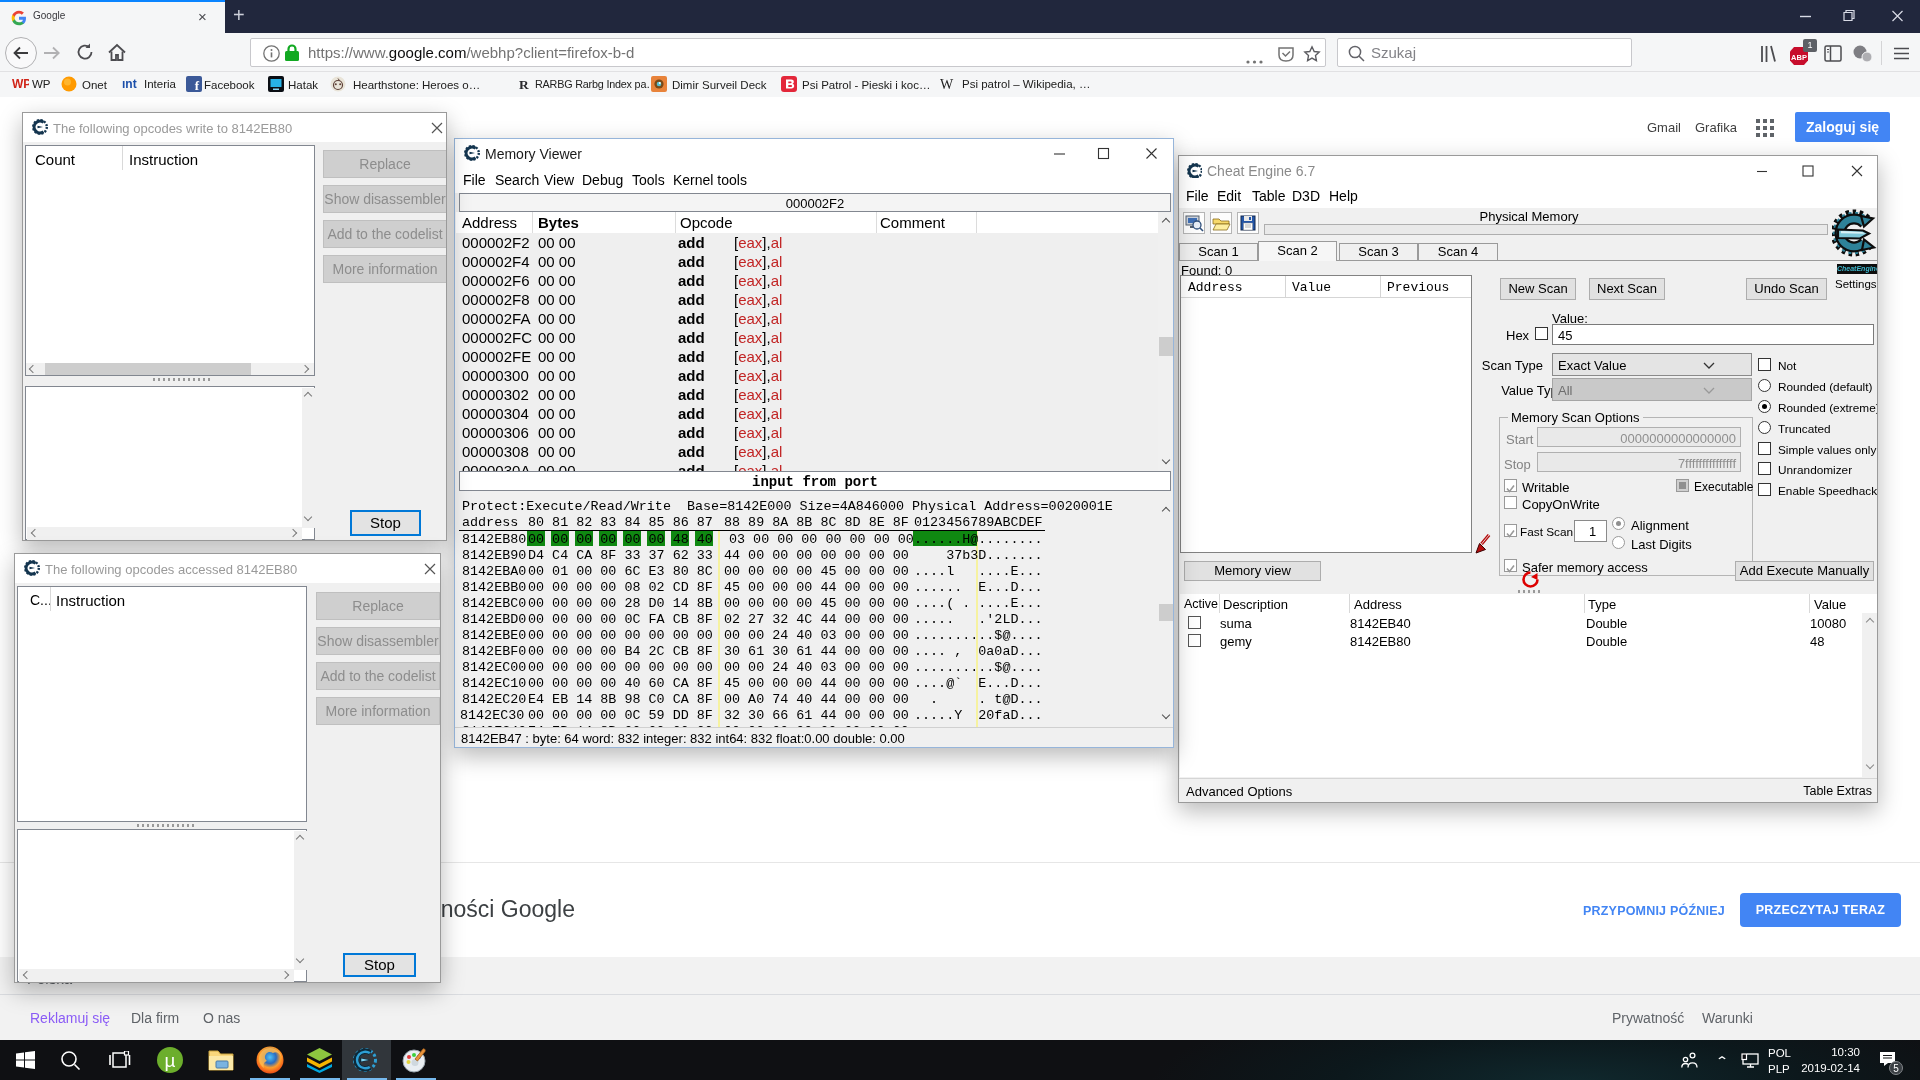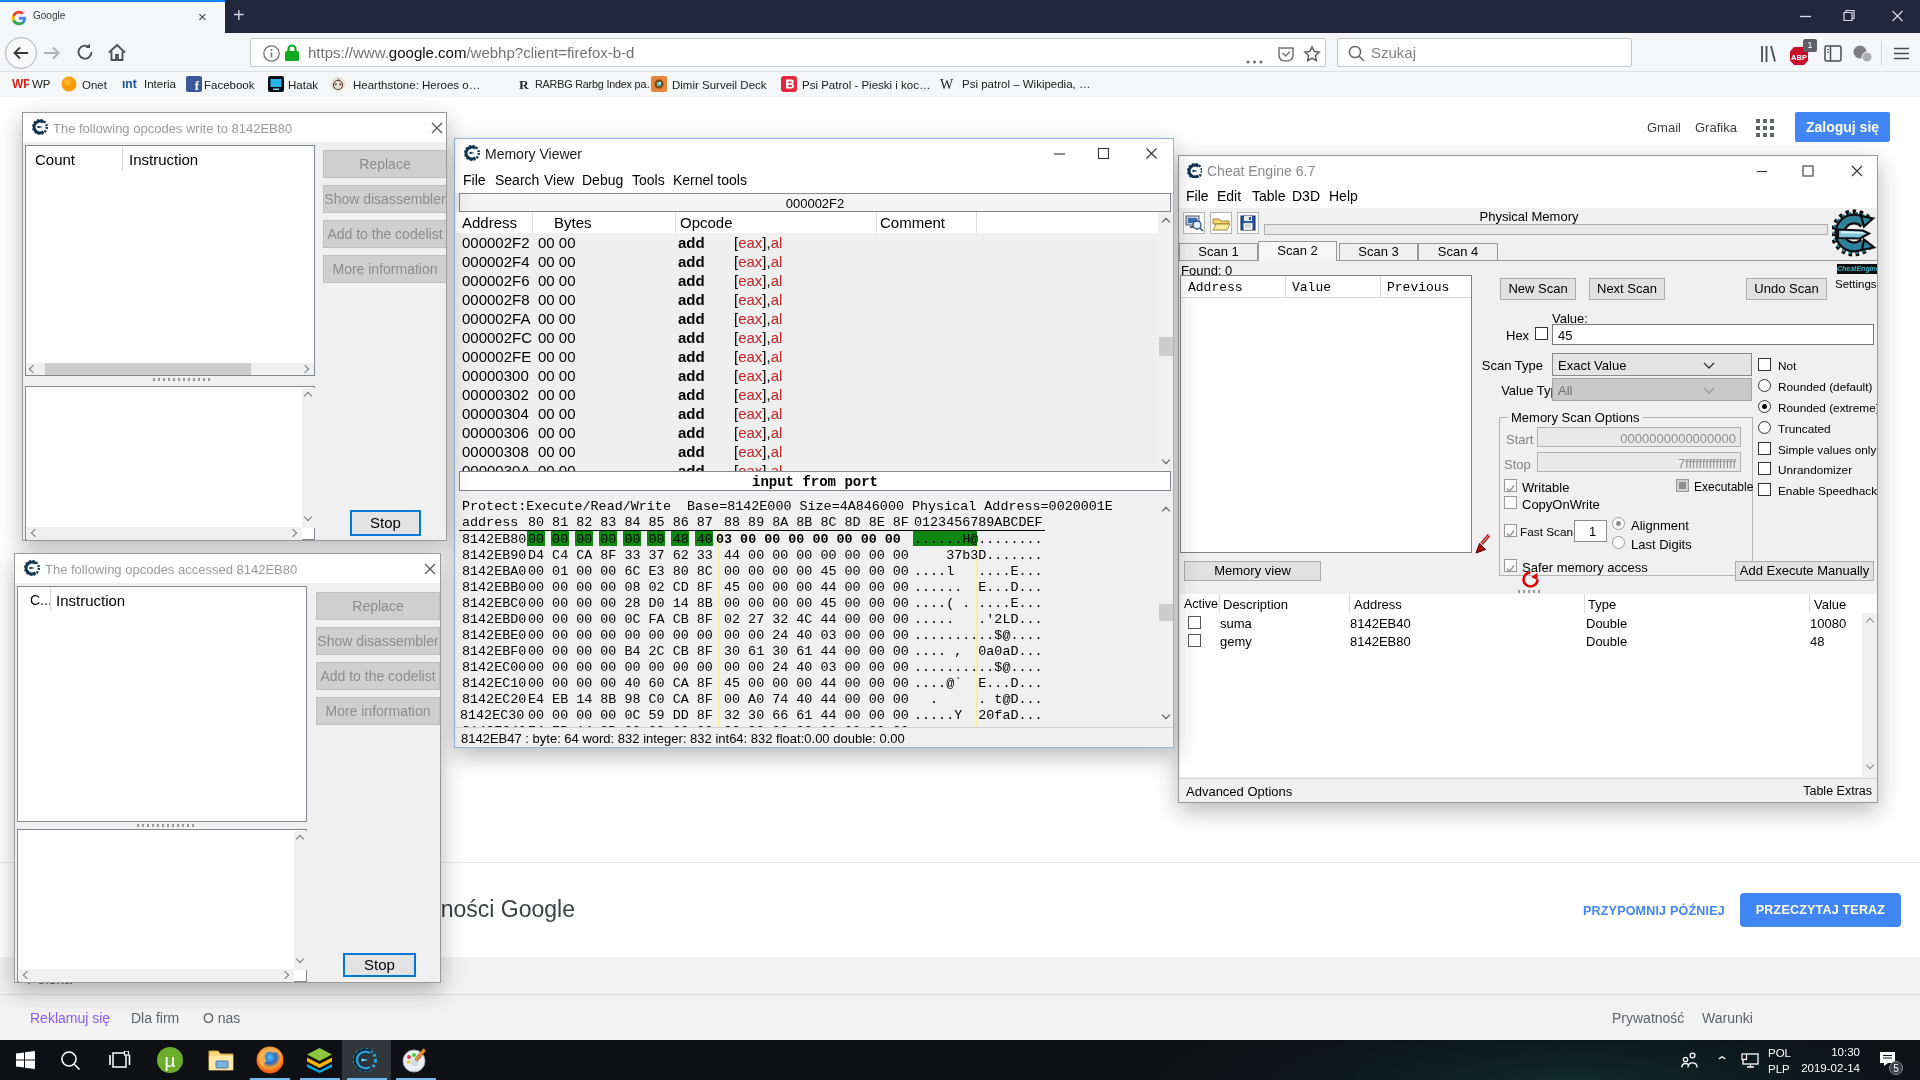--- a/index.html
+++ b/index.html
@@ -461,21 +461,21 @@
       <span class="abs" style="left:127px; top:4px;">Debug</span>
       <span class="abs" style="left:177px; top:4px;">Tools</span>
       <span class="abs" style="left:218px; top:4px;">Kernel tools</span>
     </div>
     <div class="abs sunken" style="left:4px; top:54px; width:712px; height:19px; background:#f4f4f4;">
       <div class="abs" style="left:0; top:2px; width:100%; text-align:center; font-size:13px;">000002F2</div>
     </div>
 
     <div class="abs" style="left:1px; top:73px; width:702px; height:21px; background:#fff; font-size:15px;">
       <span class="abs" style="left:6px; top:2px;">Address</span>
-      <span class="abs" style="left:98px; top:2px;">Bytes</span>
+      <span class="abs" style="left:82px; top:2px;font-weight:bold;">Bytes</span>
       <span class="abs" style="left:224px; top:2px;">Opcode</span>
       <span class="abs" style="left:424px; top:2px;">Comment</span>
       <div class="abs" style="left:76px; top:0; width:1px; height:21px; background:#dcdcdc;"></div>
       <div class="abs" style="left:219px; top:0; width:1px; height:21px; background:#dcdcdc;"></div>
       <div class="abs" style="left:420px; top:0; width:1px; height:21px; background:#dcdcdc;"></div>
       <div class="abs" style="left:520px; top:0; width:1px; height:21px; background:#dcdcdc;"></div>
     </div>
 
     <div class="abs" style="left:1px; top:94px; width:702px; height:238px; background:#efefef; font-size:15px; overflow:hidden;" id="disasm">
         <span class="abs" style="left:6px; top:1px;">000002F2</span>
@@ -555,21 +555,21 @@
         <div class="abs" style="left:95px; top:40px; width:18px; height:15px; background:#0f8811;"></div>
         <div class="abs" style="left:119px; top:40px; width:18px; height:15px; background:#0f8811;"></div>
         <div class="abs" style="left:143px; top:40px; width:18px; height:15px; background:#0f8811;"></div>
         <div class="abs" style="left:167px; top:40px; width:18px; height:15px; background:#0f8811;"></div>
         <div class="abs" style="left:191px; top:40px; width:18px; height:15px; background:#0f8811;"></div>
         <div class="abs" style="left:215px; top:40px; width:18px; height:15px; background:#0f8811;"></div>
         <div class="abs" style="left:239px; top:40px; width:18px; height:15px; background:#0f8811;"></div>
         <div class="abs" style="left:457px; top:40px; width:64px; height:15px; background:#0f8811;"></div>
         <span class="abs" style="left:6px; top:41px; white-space:pre;">8142EB80</span>
         <span class="abs" style="left:72px; top:41px; white-space:pre;">00 00 00 00 00 00 48 40</span>
-        <span class="abs" style="left:260px; top:41px; white-space:pre;font-weight:bold;">03 00 00 00 00 00 00 00</span>
+        <span class="abs" style="left:273px; top:41px; white-space:pre;">03 00 00 00 00 00 00 00</span>
         <span class="abs" style="left:458px; top:41px; white-space:pre;">......H@........</span>
         <span class="abs" style="left:6px; top:57px; white-space:pre;">8142EB90</span>
         <span class="abs" style="left:72px; top:57px; white-space:pre;">D4 C4 CA 8F 33 37 62 33</span>
         <span class="abs" style="left:268px; top:57px; white-space:pre;">44 00 00 00 00 00 00 00</span>
         <span class="abs" style="left:458px; top:57px; white-space:pre;">    37b3D.......</span>
         <span class="abs" style="left:6px; top:73px; white-space:pre;">8142EBA0</span>
         <span class="abs" style="left:72px; top:73px; white-space:pre;">00 01 00 00 6C E3 80 8C</span>
         <span class="abs" style="left:268px; top:73px; white-space:pre;">00 00 00 00 45 00 00 00</span>
         <span class="abs" style="left:458px; top:73px; white-space:pre;">....l   ....E...</span>
         <span class="abs" style="left:6px; top:89px; white-space:pre;">8142EBB0</span>

